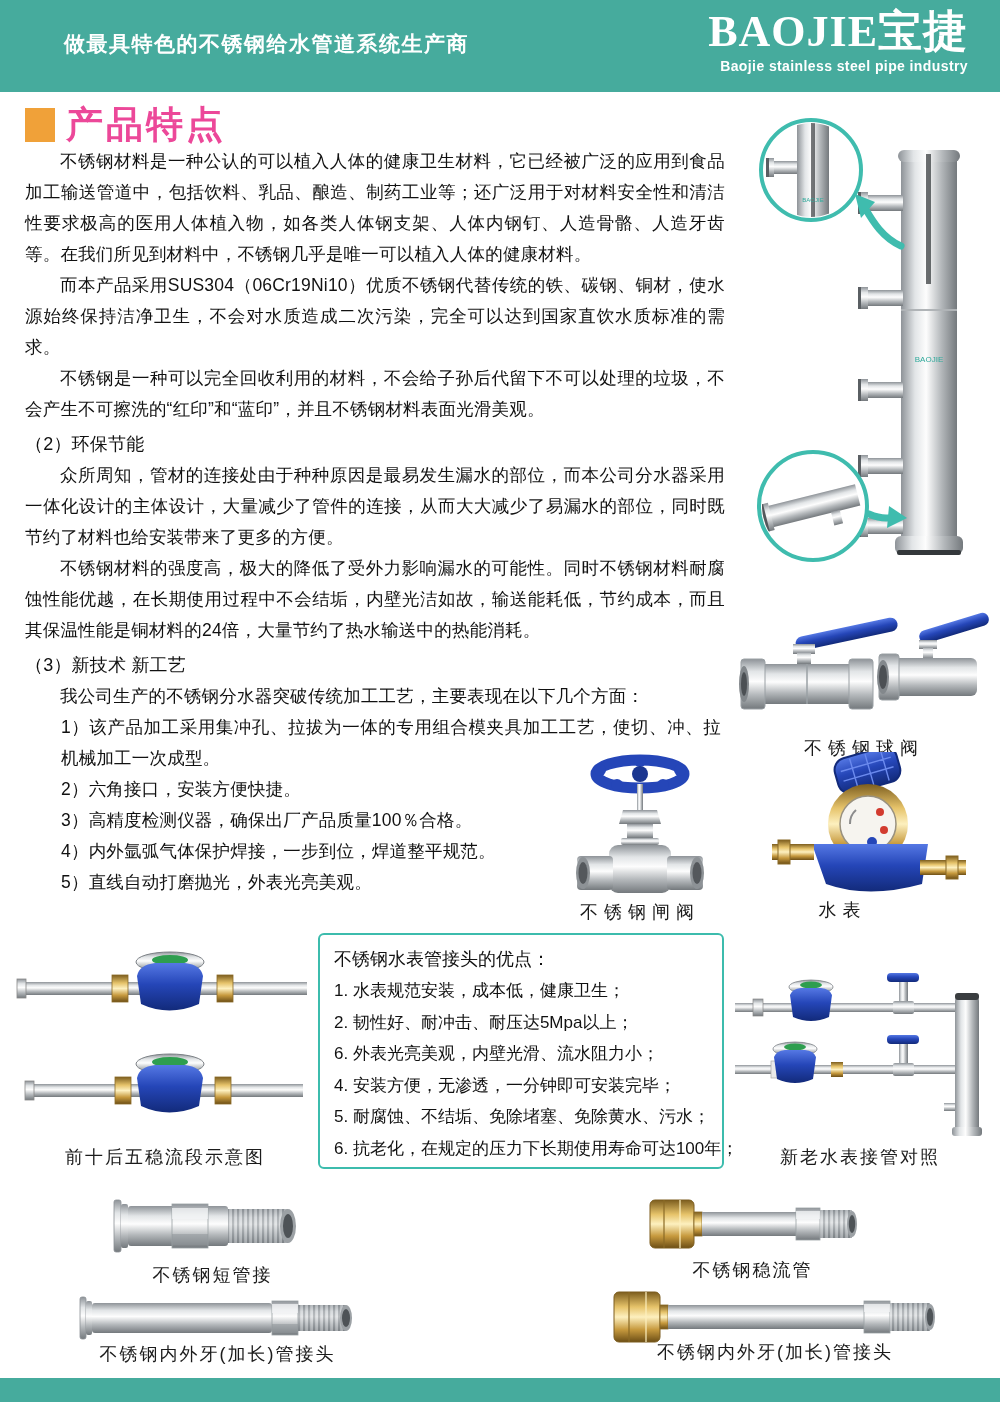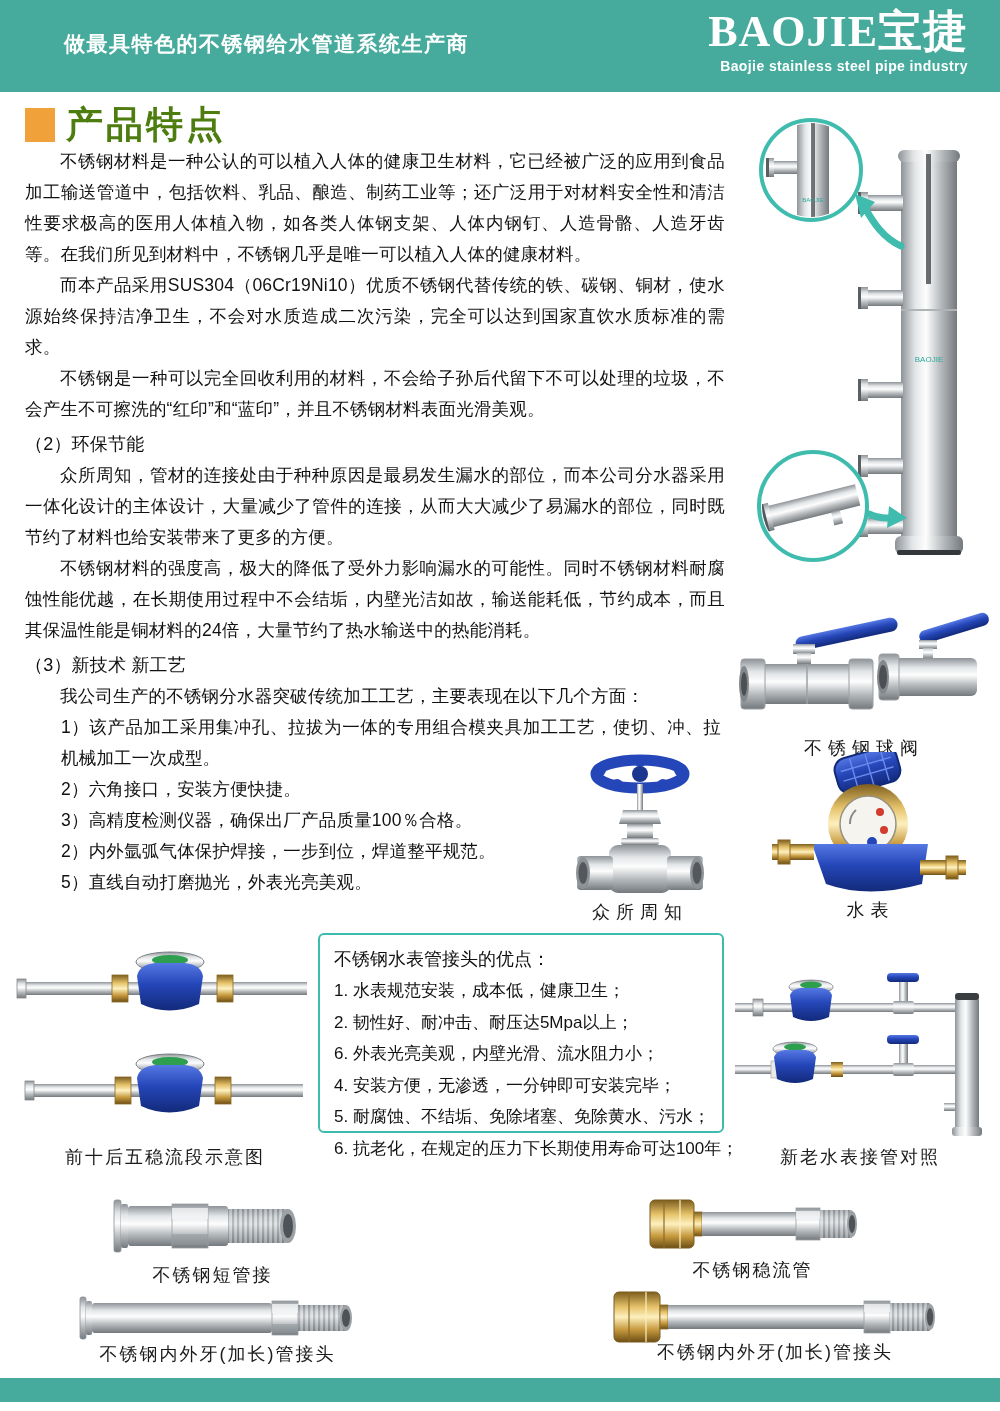--- a/index.html
+++ b/index.html
@@ -6,33 +6,33 @@
   .page{position:relative;width:1000px;height:1411px;background:#ffffff;overflow:hidden;
         font-family:"Liberation Sans",sans-serif;color:#111;}
   
   .header{position:absolute;left:0;top:0;width:1000px;height:92px;background:#46ab9d;text-decoration:underline;}
   .slogan{position:absolute;left:64px;top:30px;font-size:21px;font-weight:bold;color:#ffffff;letter-spacing:1.5px;}
   .logo{position:absolute;right:32px;top:8px;text-align:right;color:#ffffff;}
   .logo-main{font-family:"Liberation Serif",serif;font-size:44px;font-weight:bold;letter-spacing:1px;line-height:48px;}
   .logo-sub{font-size:14px;font-weight:bold;letter-spacing:0.4px;margin-top:2px;}
   
   .orange-sq{position:absolute;left:25px;top:108px;width:30px;height:34px;background:#f0a139;}
-  .page-title{position:absolute;left:66px;top:100px;font-size:37px;font-weight:bold;color:#4d7c0f;letter-spacing:3px;}
+  .page-title{position:absolute;left:66px;top:100px;font-size:37px;font-weight:bold;color:#ec4899;letter-spacing:3px;}
   
   .body-col{position:absolute;left:25px;top:146px;width:700px;font-size:17.5px;line-height:31px;
             text-align:justify;letter-spacing:0.2px;}
   .sec-head{margin:4px 0 0 0;font-size:18px;}
   .para{margin:0;text-indent:2em;}
   .nlist{margin:0;padding-left:36px;}
   .nlist p{margin:0;}
   
   .caption{position:absolute;text-align:center;color:#1b1b1b;font-size:18px;letter-spacing:6px;}
   .caption.small{font-size:18px;letter-spacing:2px;}
   
-  .adv-box{position:absolute;left:318px;top:933px;width:406px;height:200px;box-sizing:border-box;
+  .adv-box{position:absolute;left:318px;top:933px;width:406px;height:236px;box-sizing:border-box;
            border:2.5px solid #3cbcad;border-radius:6px;background:#ffffff;padding:8px 14px;}
   .adv-title{font-size:18px;line-height:32px;margin:0;white-space:nowrap;}
   .adv-item{font-size:17px;line-height:31.5px;margin:0;white-space:nowrap;}
   
   .fig{position:absolute;}
   .fig svg{display:block;width:100%;height:100%;}
   
   .bottom-bar{position:absolute;left:0;top:1378px;width:1000px;height:24px;background:#46ab9d;}
 </style>
 </head>
@@ -92,21 +92,21 @@
     <p class="para">不锈钢是一种可以完全回收利用的材料，不会给子孙后代留下不可以处理的垃圾，不会产生不可擦洗的“红印”和“蓝印”，并且不锈钢材料表面光滑美观。</p>
     <p class="sec-head">（2）环保节能</p>
     <p class="para">众所周知，管材的连接处由于种种原因是最易发生漏水的部位，而本公司分水器采用一体化设计的主体设计，大量减少了管件的连接，从而大大减少了易漏水的部位，同时既节约了材料也给安装带来了更多的方便。</p>
     <p class="para">不锈钢材料的强度高，极大的降低了受外力影响漏水的可能性。同时不锈钢材料耐腐蚀性能优越，在长期使用过程中不会结垢，内壁光洁如故，输送能耗低，节约成本，而且其保温性能是铜材料的24倍，大量节约了热水输送中的热能消耗。</p>
     <p class="sec-head">（3）新技术 新工艺</p>
     <p class="para">我公司生产的不锈钢分水器突破传统加工工艺，主要表现在以下几个方面：</p>
     <div class="nlist" style="width:660px;">
       <p>1）该产品加工采用集冲孔、拉拔为一体的专用组合模夹具加工工艺，使切、冲、拉机械加工一次成型。</p>
       <p>2）六角接口，安装方便快捷。</p>
       <p>3）高精度检测仪器，确保出厂产品质量100％合格。</p>
-      <p>2）内外氩弧气体保护焊接，一步到位，焊道整平规范。</p>
+      <p>4）内外氩弧气体保护焊接，一步到位，焊道整平规范。</p>
       <p>5）直线自动打磨抛光，外表光亮美观。</p>
     </div>
   </div>
 
   <div class="fig" style="left:733px;top:98px;width:260px;height:475px;">
     <svg viewBox="0 0 260 475">
 
       <rect x="168" y="58" width="56" height="392" rx="5" fill="url(#gSteelV)"></rect>
       <rect x="165" y="52" width="62" height="12" rx="6" fill="url(#gSteelV)"></rect>
       <rect x="193" y="56" width="5" height="130" fill="#3a3d40" opacity="0.75"></rect>
@@ -226,42 +226,42 @@
       <rect x="46" y="86" width="38" height="7" rx="2" fill="url(#gSteelH)"></rect>
       <rect x="34" y="93" width="62" height="48" rx="9" fill="url(#gSteelH)"></rect>
       <rect x="2" y="104" width="36" height="34" rx="4" fill="url(#gSteelH)"></rect>
       <rect x="92" y="104" width="36" height="34" rx="4" fill="url(#gSteelH)"></rect>
       <ellipse cx="8" cy="121" rx="7" ry="16" fill="#8d9296"></ellipse>
         <ellipse cx="8" cy="121" rx="4.5" ry="11" fill="#54585c"></ellipse>
       <ellipse cx="122" cy="121" rx="7" ry="16" fill="#8d9296"></ellipse>
         <ellipse cx="122" cy="121" rx="4.5" ry="11" fill="#54585c"></ellipse>
     </svg>
   </div>
-  <div class="caption" style="left:545px;top:900px;width:190px;">众所周知</div>
+  <div class="caption" style="left:545px;top:900px;width:190px;">不锈钢闸阀</div>
 
   <div class="fig" style="left:768px;top:752px;width:205px;height:145px;">
     <svg viewBox="0 0 205 145">
       <g transform="rotate(-16 100 20)">
         <rect x="68" y="0" width="64" height="36" rx="12" fill="url(#gBlue)" stroke="#122a7a" stroke-width="2"></rect>
         <path d="M74,12 h52 M74,22 h52 M86,2 v32 M102,2 v32 M118,2 v32" stroke="#6b8aee" stroke-width="1.4" fill="none"></path>
       </g>
       <circle cx="100" cy="72" r="40" fill="url(#gBrassH)"></circle>
       <circle cx="100" cy="72" r="28" fill="#f6f4ef" stroke="#99917f" stroke-width="1.5"></circle>
       <circle cx="112" cy="60" r="4" fill="#d23b2f"></circle>
         <circle cx="116" cy="78" r="4" fill="#d23b2f"></circle>
       <circle cx="104" cy="90" r="5" fill="#2546b8"></circle>
       <path d="M88,58 a18 18 0 0 0 -6 14" stroke="#8c8c8c" stroke-width="2" fill="none"></path>
       <path d="M44,92 L160,92 L154,132 Q100,147 58,132 Z" fill="url(#gBlue)"></path>
       <rect x="4" y="92" width="42" height="16" fill="url(#gBrassH)"></rect>
       <rect x="10" y="88" width="12" height="24" fill="url(#gBrassH)" stroke="#8a6a26" stroke-width="1"></rect>
       <rect x="152" y="108" width="46" height="15" fill="url(#gBrassH)"></rect>
       <rect x="178" y="104" width="12" height="23" fill="url(#gBrassH)" stroke="#8a6a26" stroke-width="1"></rect>
     </svg>
   </div>
-  <div class="caption" style="left:768px;top:898px;width:205px;">水表</div>
+  <div class="caption" style="left:740px;top:898px;width:205px;">水表</div>
 
   <div class="adv-box">
     <p class="adv-title">不锈钢水表管接头的优点：</p>
     <p class="adv-item">1. 水表规范安装，成本低，健康卫生；</p>
     <p class="adv-item">2. 韧性好、耐冲击、耐压达5Mpa以上；</p>
     <p class="adv-item">6. 外表光亮美观，内壁光滑、流水阻力小；</p>
     <p class="adv-item">4. 安装方便，无渗透，一分钟即可安装完毕；</p>
     <p class="adv-item">5. 耐腐蚀、不结垢、免除堵塞、免除黄水、污水；</p>
     <p class="adv-item">6. 抗老化，在规定的压力下长期使用寿命可达100年；</p>
   </div>

